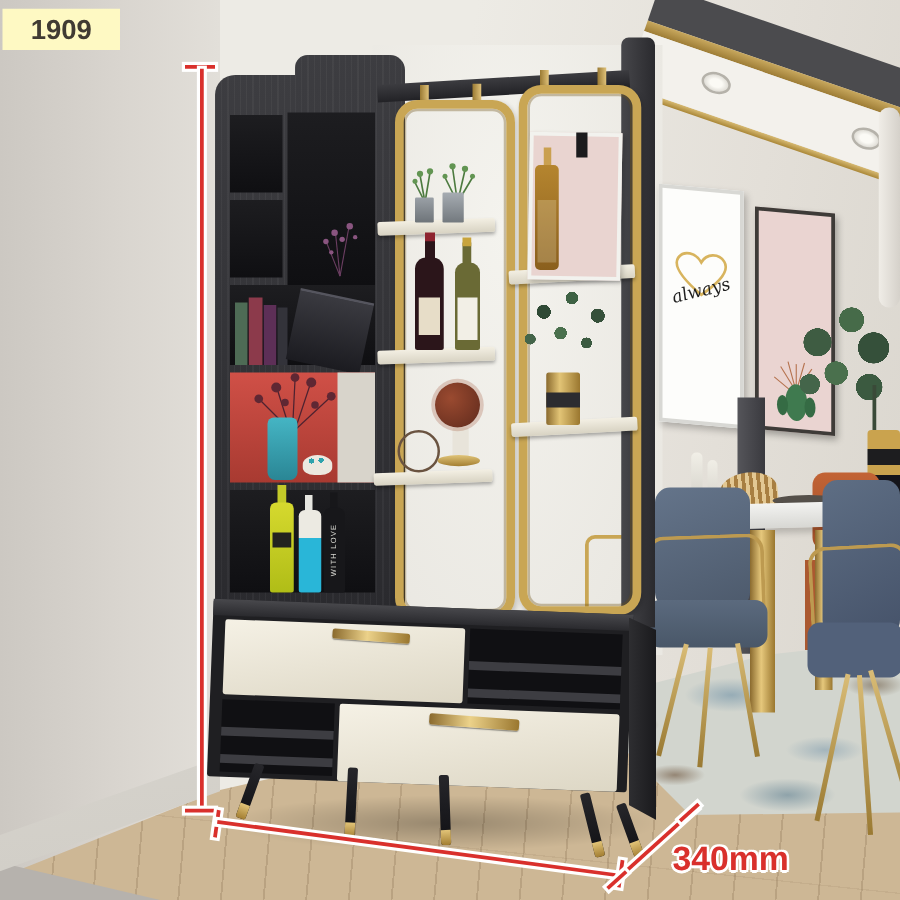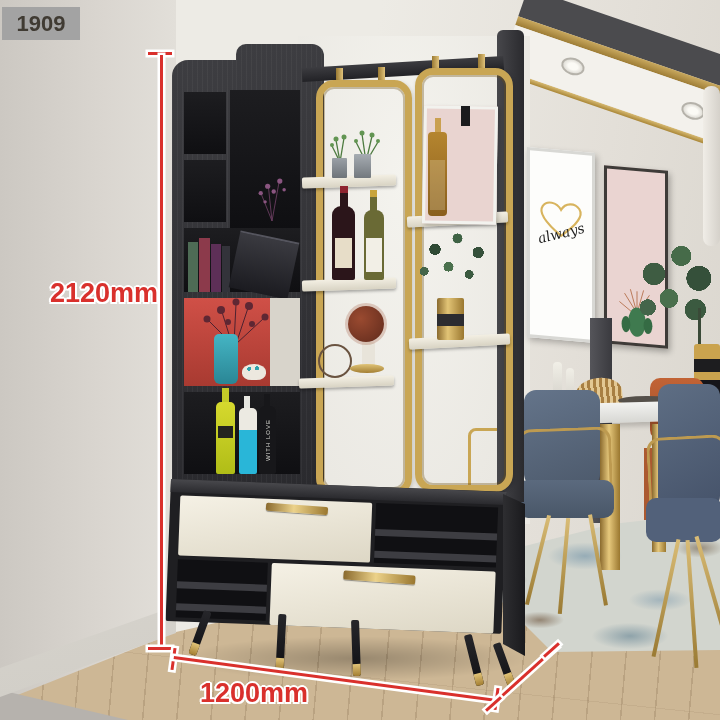--- a/index.html
+++ b/index.html
@@ -353,25 +353,24 @@
 
   <div class="leg" style="left:196px;top:610px;height:46px;transform:rotate(20deg);"></div>
   <div class="leg" style="left:277px;top:614px;height:56px;transform:rotate(3deg);"></div>
   <div class="leg" style="left:352px;top:620px;height:56px;transform:rotate(-2deg);"></div>
   <div class="leg" style="left:470px;top:634px;height:52px;transform:rotate(-14deg);"></div>
   <div class="leg" style="left:500px;top:642px;height:44px;transform:rotate(-20deg);"></div>
 
   <div class="dim-line" style="left:148px;top:52px;width:24px;height:3px;"></div>
   <div class="dim-line" style="left:160px;top:55px;width:3px;height:592px;"></div>
   <div class="dim-line" style="left:148px;top:647px;width:24px;height:3px;"></div>
-  <div class="dim-label" style="left:50px;top:278px;">2120mm</div>
 
   <div class="dim-line" style="left:172px;top:648px;width:3px;height:22px;transform:rotate(8deg);"></div>
   <div class="dim-line" style="left:174px;top:656px;width:326px;height:3px;transform:rotate(7.6deg);transform-origin:0 0;"></div>
   <div class="dim-line" style="left:495px;top:688px;width:3px;height:22px;transform:rotate(8deg);"></div>
-  <div class="dim-label" style="left:200px;top:678px;">1200mm</div>
 
   <div class="dim-line" style="left:498px;top:698px;width:80px;height:3px;transform:rotate(-42deg);transform-origin:0 50%;"></div>
   <div class="dim-line" style="left:492px;top:694px;width:3px;height:20px;transform:rotate(48deg);"></div>
   <div class="dim-line" style="left:550px;top:640px;width:3px;height:20px;transform:rotate(48deg);"></div>
-
-  <div class="badge" style="left:2px;width:78px;background:#a3a3a3;color:#403b33;">1909</div>
+  <div class="dim-label" style="left:538px;top:672px;">340mm</div>
+
+  <div class="badge" style="left:2px;width:94px;background:#fef9c3;color:#403b33;">1909</div>
 </div>
 
 </body></html>

